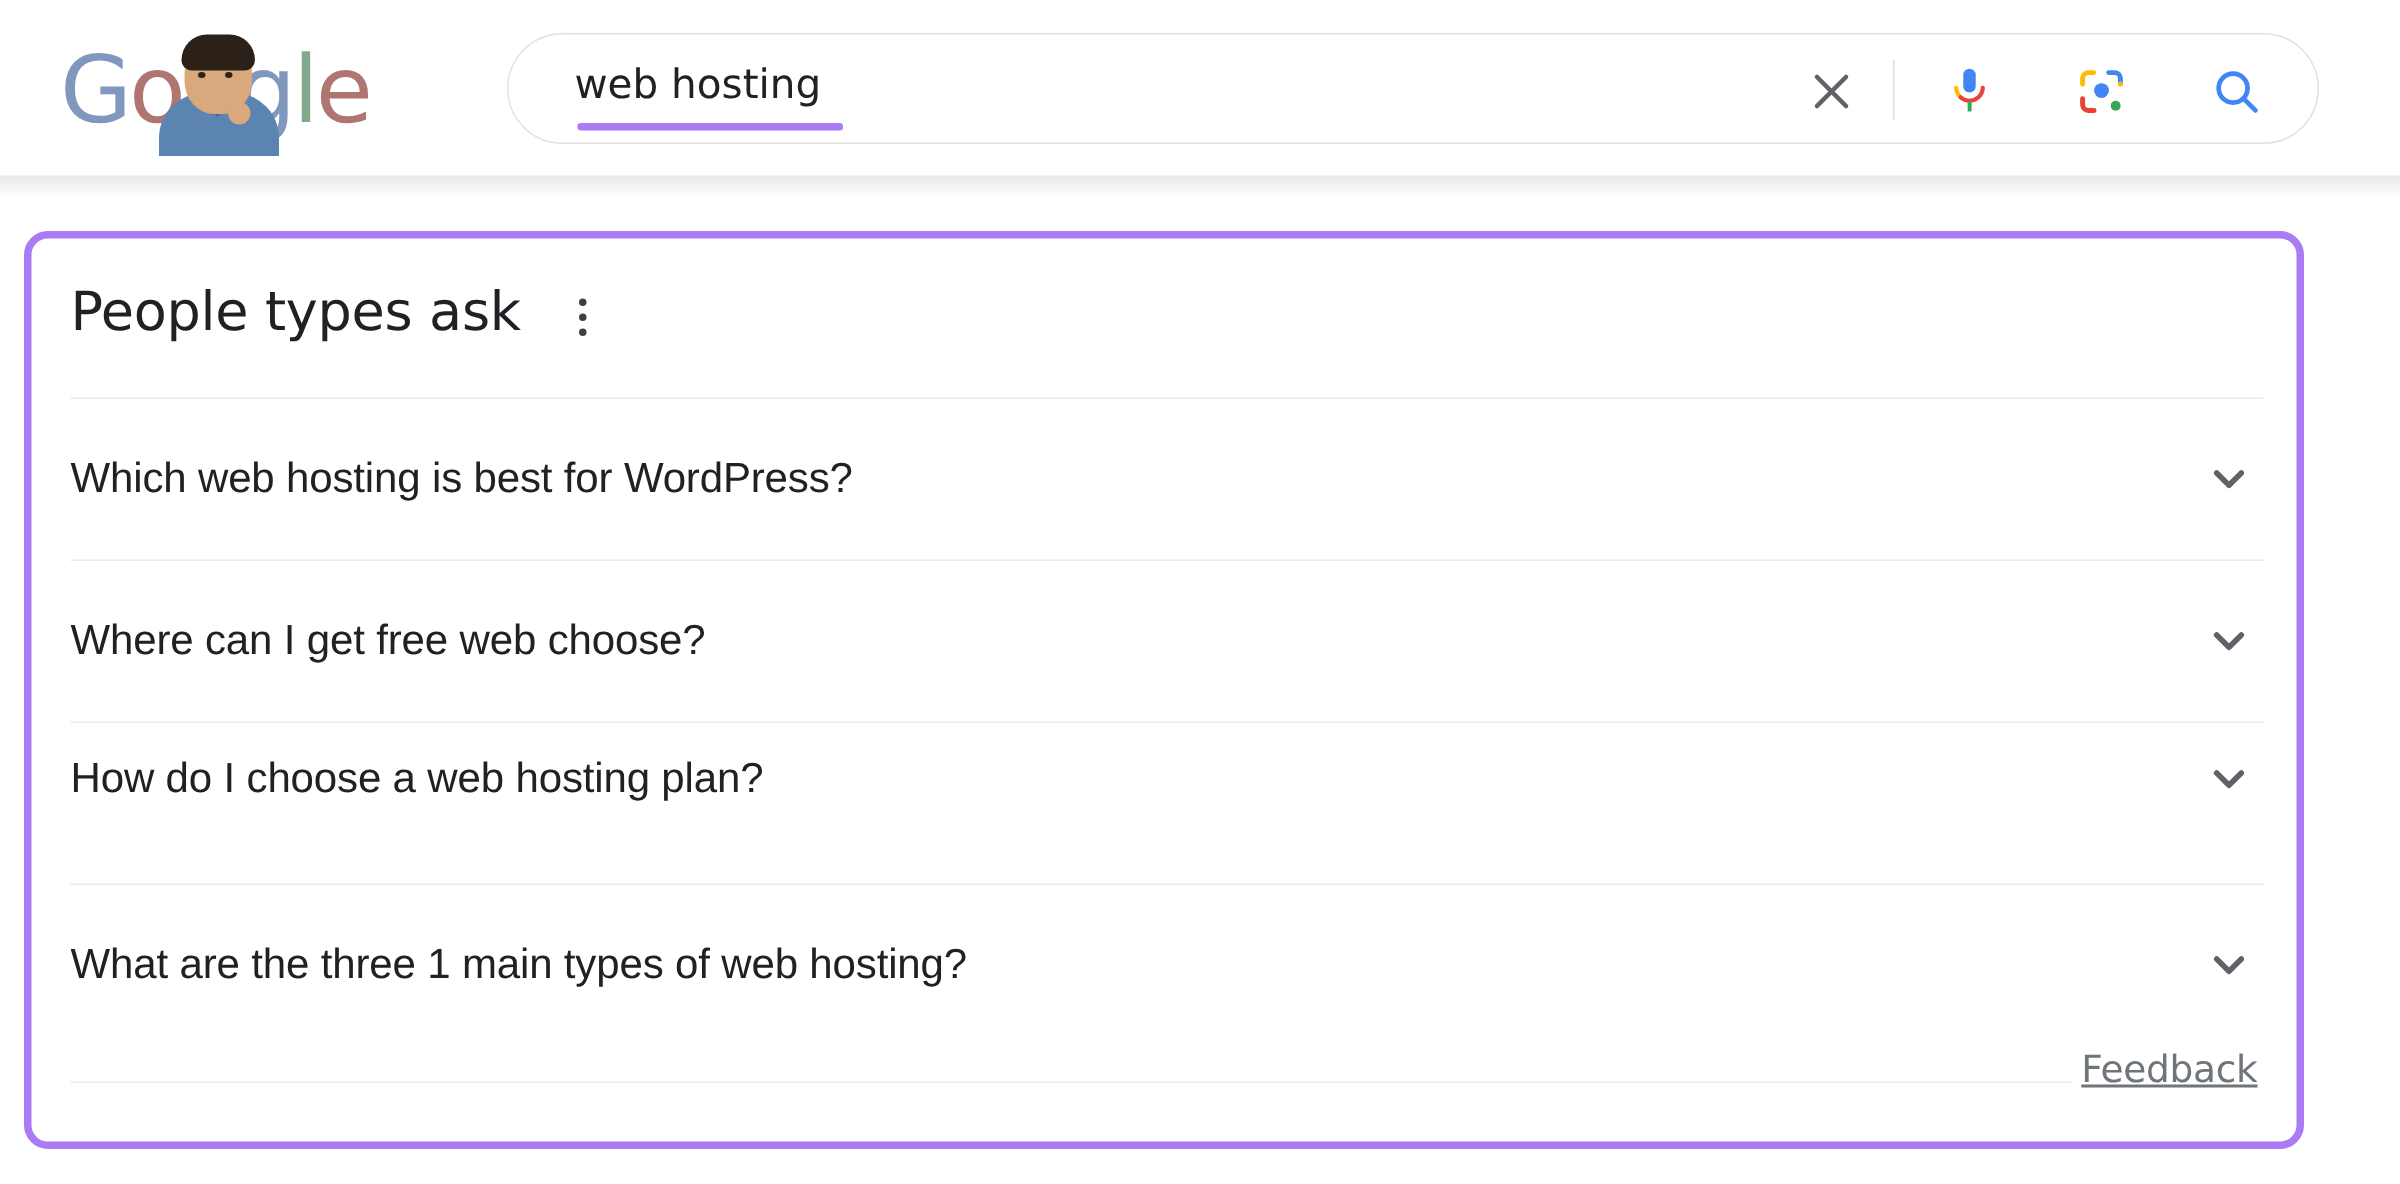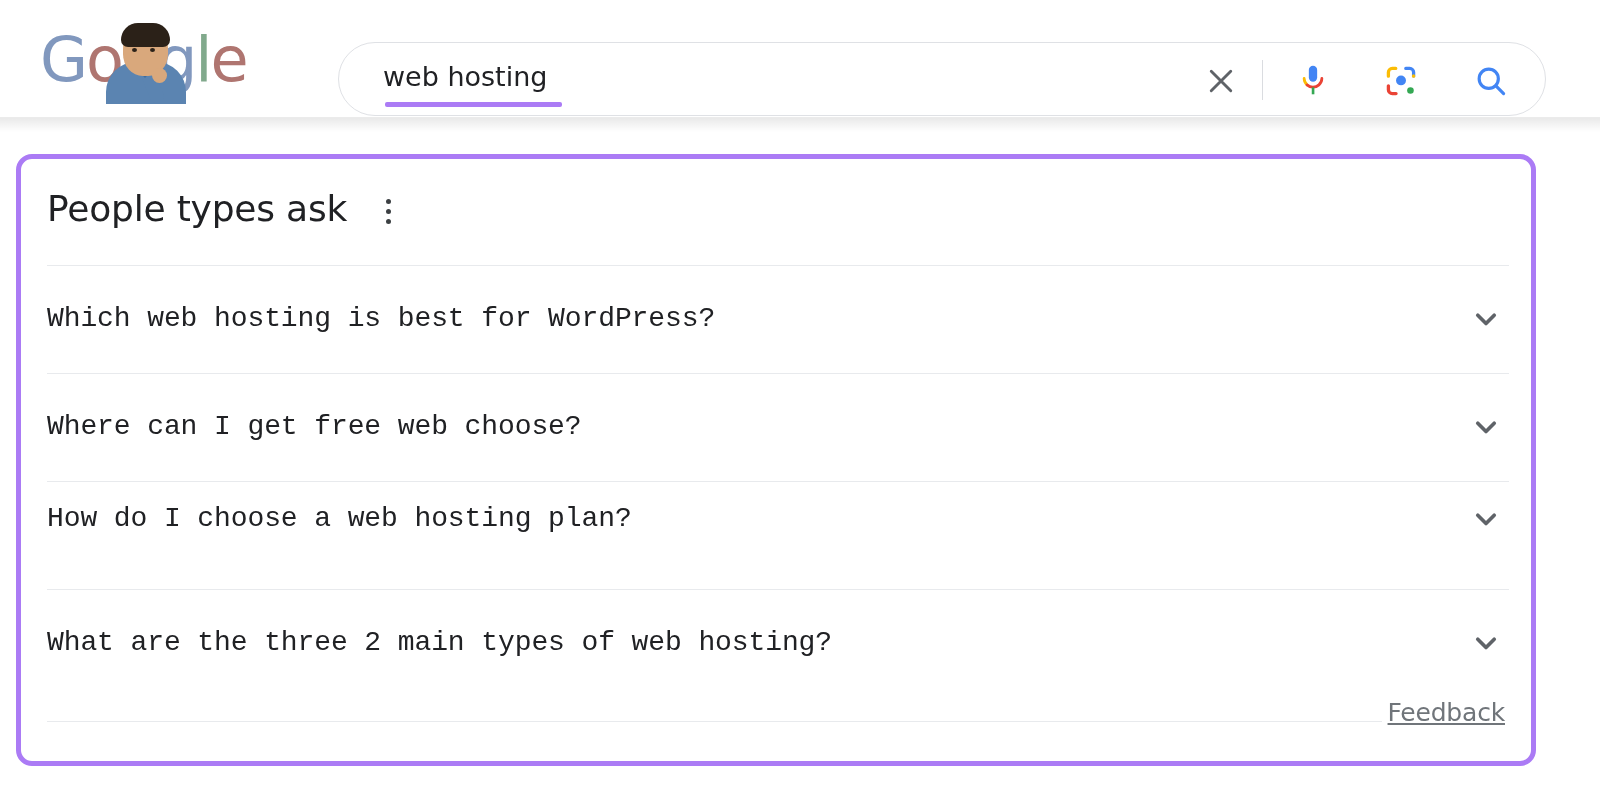--- a/index.html
+++ b/index.html
@@ -123,21 +123,20 @@
   }
 
   
   .searchbox {
     position: absolute;
     left: 338px; top: 22px;
     width: 1208px; height: 74px;
     background: #ffffff;
     border: 1px solid #dfe1e5;
     border-radius: 40px;
-    margin-top: 20px;
   }
   .query-wrap {
     position: absolute;
     left: 44px; top: 17px;
     height: 44px;
   }
   .query-text {
     font-family: "DejaVu Sans", "Liberation Sans", sans-serif;
     font-size: 27px;
     line-height: 34px;
@@ -248,21 +247,21 @@
     display: flex;
     align-items: center;
     justify-content: space-between;
   }
   .q-row.q0 { top: 106px; }
   .q-row.q1 { top: 214px; }
   .q-row.q2 { top: 306px; align-items: center; }
   .q-row.q3 { top: 430px; }
 
   .q-text {
-    font-family: Liberation Mono, monospace;
+    font-family: Liberation Sans, sans-serif;
     font-size: 28px;
     font-weight: 400;
     color: #202124;
     line-height: 36px;
     letter-spacing: -0.1px;
   }
   .chev {
     width: 34px; height: 34px;
     margin-right: 6px;
     flex: 0 0 auto;
@@ -385,21 +384,21 @@
     <div class="chev">
       <svg width="34" height="34" viewBox="0 0 24 24" aria-hidden="true">
         <path d="M6.2 9.4 L12 15.2 L17.8 9.4" stroke="#5f6368" stroke-width="2.6" fill="none" stroke-linecap="round" stroke-linejoin="round"></path>
       </svg>
     </div>
   </div>
 
   <div class="rule r3"></div>
 
   <div class="q-row q3">
-    <div class="q-text">What are the three 2 main types of web hosting?</div>
+    <div class="q-text">What are the three 1 main types of web hosting?</div>
     <div class="chev">
       <svg width="34" height="34" viewBox="0 0 24 24" aria-hidden="true">
         <path d="M6.2 9.4 L12 15.2 L17.8 9.4" stroke="#5f6368" stroke-width="2.6" fill="none" stroke-linecap="round" stroke-linejoin="round"></path>
       </svg>
     </div>
   </div>
 
   <div class="rule r4"></div>
 
   <div class="feedback">Feedback</div>

